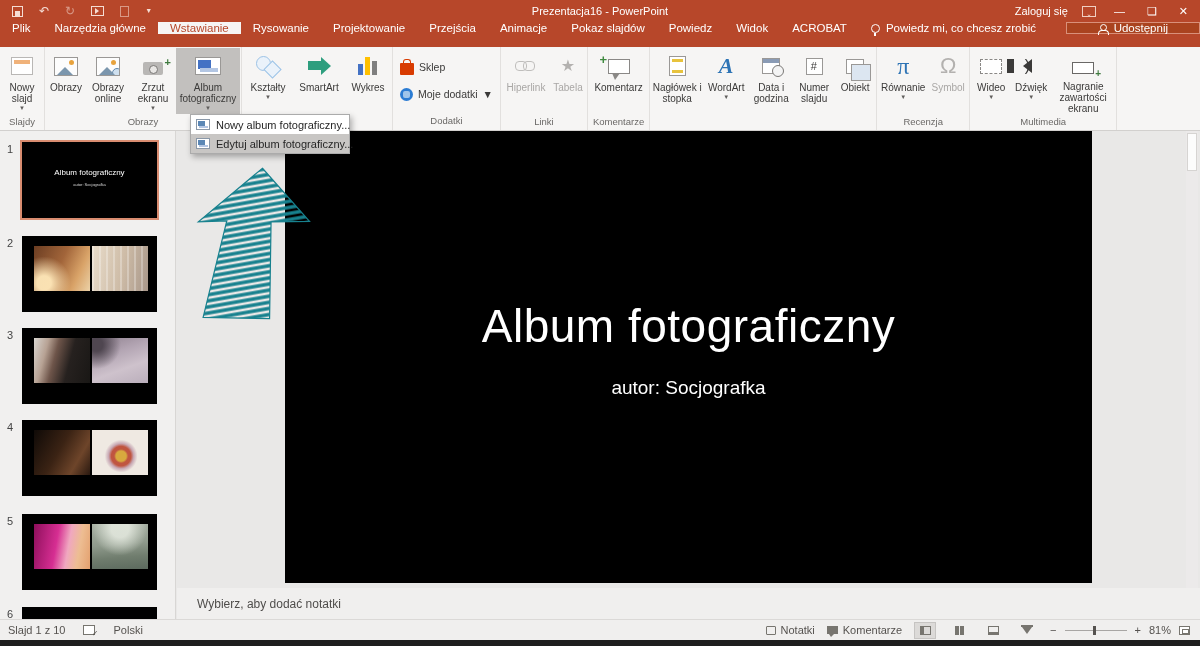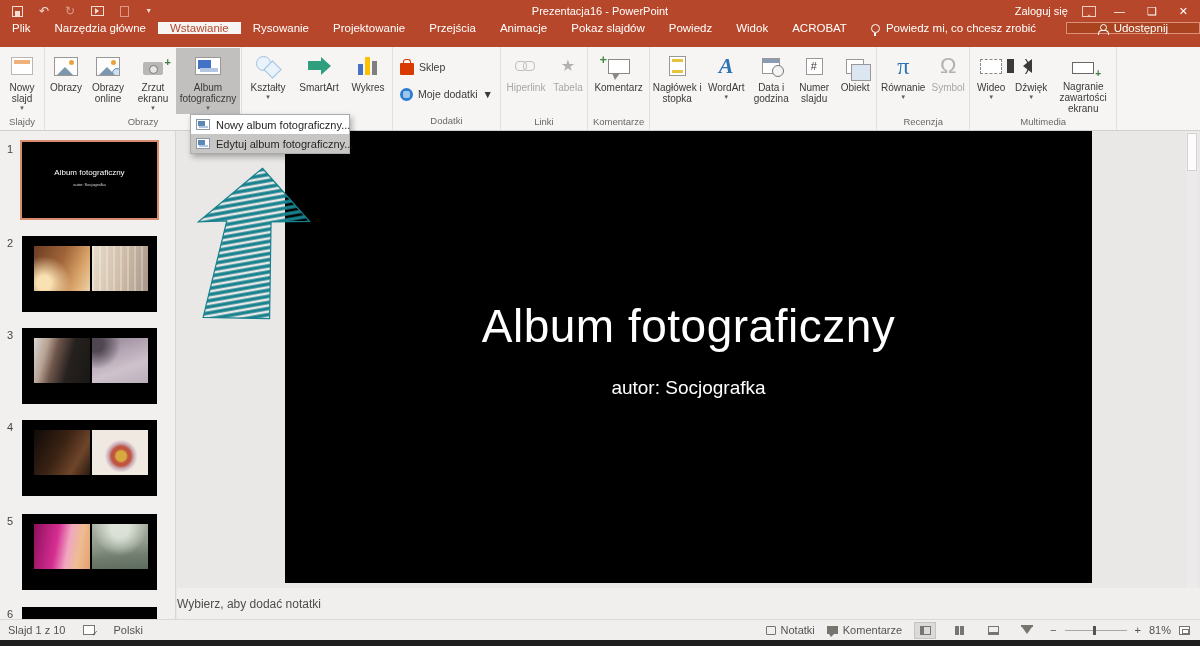--- a/index.html
+++ b/index.html
@@ -142,21 +142,21 @@
   
   .slide{position:absolute;left:285px;top:131px;width:807px;height:452px;background:#000;color:#fff;text-align:center;}
   .slide-title{margin-top:168px;font-size:46px;font-weight:300;letter-spacing:.5px;}
   .slide-sub{margin-top:24px;font-size:19px;}
   .vscroll{position:absolute;right:2px;top:131px;width:12px;height:457px;background:#eceaea;}
   .vthumb{margin:2px 1px;height:38px;background:#fcfcfc;border:1px solid #d6d4d2;}
   .arrow-note{position:absolute;left:193px;top:166px;z-index:20;}
 
   
   .notesbar{position:absolute;left:177px;top:588px;width:1023px;height:31px;background:#f0efee;
-    display:flex;align-items:center;font-size:12px;color:#4f4d4b;}
+    display:flex;align-items:center;padding-left:20px;font-size:12px;color:#4f4d4b;}
   .statusbar{position:absolute;left:0;top:619px;width:1200px;height:21px;background:#f0efee;
     border-top:1px solid #dbd9d7;display:flex;align-items:center;font-size:11px;color:#55524f;}
   .sb-left{display:flex;align-items:center;gap:18px;padding-left:8px;}
   .spell{width:12px;height:10px;border:1px solid #77756f;position:relative;background:#fff;}
   .spell:after{content:"✓";position:absolute;right:-4px;bottom:-4px;font-size:8px;color:#55524f;}
   .sb-right{margin-left:auto;display:flex;align-items:center;gap:12px;padding-right:10px;}
   .sb-item{display:flex;align-items:center;gap:5px;}
   .ic-note{width:10px;height:9px;border:1px solid #77756f;border-radius:1px;}
   .ic-cmt{width:11px;height:8px;background:#77756f;position:relative;}
   .ic-cmt:after{content:"";position:absolute;left:2px;bottom:-3px;border-left:2px solid transparent;border-right:3px solid transparent;border-top:3px solid #77756f;}

